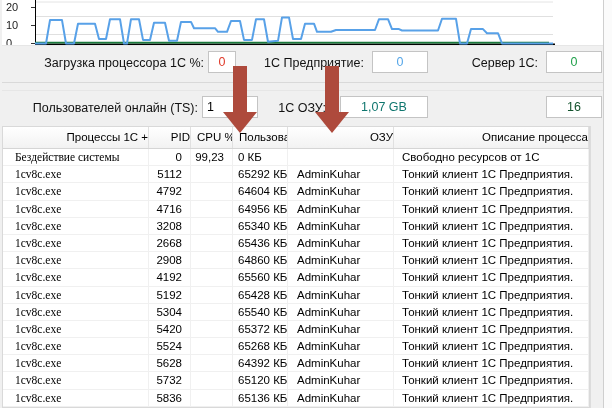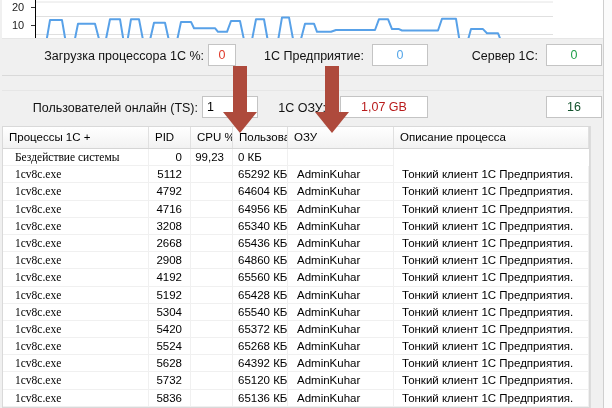--- a/index.html
+++ b/index.html
@@ -5,44 +5,44 @@
   html,body{margin:0;padding:0;}
   .window{
     position:relative;width:612px;height:408px;overflow:hidden;
     background:#f0f0f0;font-family:"Liberation Sans",sans-serif;
     -webkit-font-smoothing:antialiased;color:#000;
   }
   
   .chart-panel{position:absolute;left:2px;top:0;width:602px;height:54px;
     background:#fff;border-bottom:1px solid #d0d0d0;}
   .chart-svg{position:absolute;left:0;top:0;}
-  .ytick{position:absolute;width:24px;text-align:center;font-size:11px;color:#222;
+  .ytick{position:absolute;width:24px;text-align:left;font-size:11px;color:#222;
     line-height:12px;}
   
   .stats-panel{position:absolute;left:2px;width:602px;height:36px;
     background:#f0f0f0;border-top:1px solid #e6e6e6;border-bottom:1px solid #d9d9d9;}
-  .stats-a{top:38px;} .stats-b{top:90px;}
+  .stats-a{top:45px;} .stats-b{top:90px;}
   .stat-label{position:absolute;top:10px;font-size:12.5px;color:#111;white-space:nowrap;}
   .stat-box{position:absolute;top:5px;height:22px;background:#fff;
     border:1px solid #c4c4c4;font-size:12.5px;display:flex;align-items:center;
     justify-content:center;box-sizing:border-box;}
   .stat-box.left-align{justify-content:flex-start;padding-left:4px;}
   .t-right{text-align:right;}
   
   .annot-arrow{position:absolute;width:34px;height:67px;z-index:30;pointer-events:none;}
   .annot-arrow .shaft{position:absolute;left:10px;top:0;width:14px;height:47px;}
   .annot-arrow .head{position:absolute;left:0;top:46px;width:0;height:0;
     border-left:17px solid transparent;border-right:17px solid transparent;
     border-top:21px solid;}
   
   .proc-table{position:absolute;left:2px;top:126px;width:588px;height:282px;
     background:#fff;border:1px solid #d9d9d9;box-sizing:border-box;overflow:hidden;}
   .thead{display:grid;grid-template-columns:146px 42px 42px 55px 106px 1fr;
     height:21px;background:linear-gradient(#ffffff,#f2f2f2);
-    border-bottom:1px solid #d5d5d5;}
+    border-bottom:1px solid #d5d5d5;text-align:right;}
   .th{font-size:11.5px;line-height:20px;white-space:nowrap;overflow:hidden;
     border-right:1px solid #e0e0e0;padding-left:6px;box-sizing:border-box;color:#000;}
   .tr{display:grid;grid-template-columns:146px 42px 42px 55px 106px 1fr;height:17.2px;}
   .td{font-size:11.5px;line-height:17px;white-space:nowrap;overflow:hidden;
     border-right:1px solid #f0f0f0;border-bottom:1px solid #f0f0f0;
     box-sizing:border-box;}
   .td.c0{padding-left:12px;font-family:Liberation Serif, serif;}
   .td.c1,.td.c2{text-align:right;padding-right:8px;}
   .td.c3{padding-left:5px;}
   .td.c4{padding-left:9px;}
@@ -86,40 +86,41 @@
     <span class="stat-label t-right" style="left:246px;width:116px;">1С Предприятие:</span>
     <span class="stat-box" style="left: 370px; width: 56px; color: rgb(85, 166, 232);">0</span>
     <span class="stat-label t-right" style="left:428px;width:108px;">Сервер 1С:</span>
     <span class="stat-box" style="left: 544px; width: 56px; color: rgb(33, 160, 75);">0</span>
   </div>
 
   <div class="stats-panel stats-b">
     <span class="stat-label t-right" style="left:8px;width:188px;">Пользователей онлайн (TS):</span>
     <span class="stat-box left-align" style="left: 200px; width: 56px; color: rgb(0, 0, 0);">1</span>
     <span class="stat-label t-right" style="left:246px;width:78px;">1С ОЗУ:</span>
-    <span class="stat-box" style="left: 338px; width: 88px; color: #b91c1c;">1,07 GB</span>
+    <span class="stat-box" style="left: 338px; width: 88px; color: #0f766e;">1,07 GB</span>
     <span class="stat-box" style="left: 544px; width: 56px; color: #14532d;">16</span>
   </div>
 
   <div class="proc-table">
     <div class="thead" id="thead">
         <div class="th">Процессы 1С +</div>
         <div class="th">PID</div>
         <div class="th">CPU %</div>
         <div class="th">Пользователь</div>
         <div class="th">ОЗУ</div>
         <div class="th">Описание процесса</div>
       </div>
     <div id="tbody">
         <div class="tr">
           <div class="td c0">Бездействие системы</div>
           <div class="td c1">0</div>
           <div class="td c2">99,23</div>
           <div class="td c3">0 КБ</div>
           <div class="td c4"></div>
+          <div class="td c5">Свободно ресурсов от 1С</div>
         </div>
         <div class="tr">
           <div class="td c0">1cv8c.exe</div>
           <div class="td c1">5112</div>
           <div class="td c2"></div>
           <div class="td c3">65292 КБ</div>
           <div class="td c4">AdminKuhar</div>
           <div class="td c5">Тонкий клиент 1С Предприятия.</div>
         </div>
         <div class="tr">

